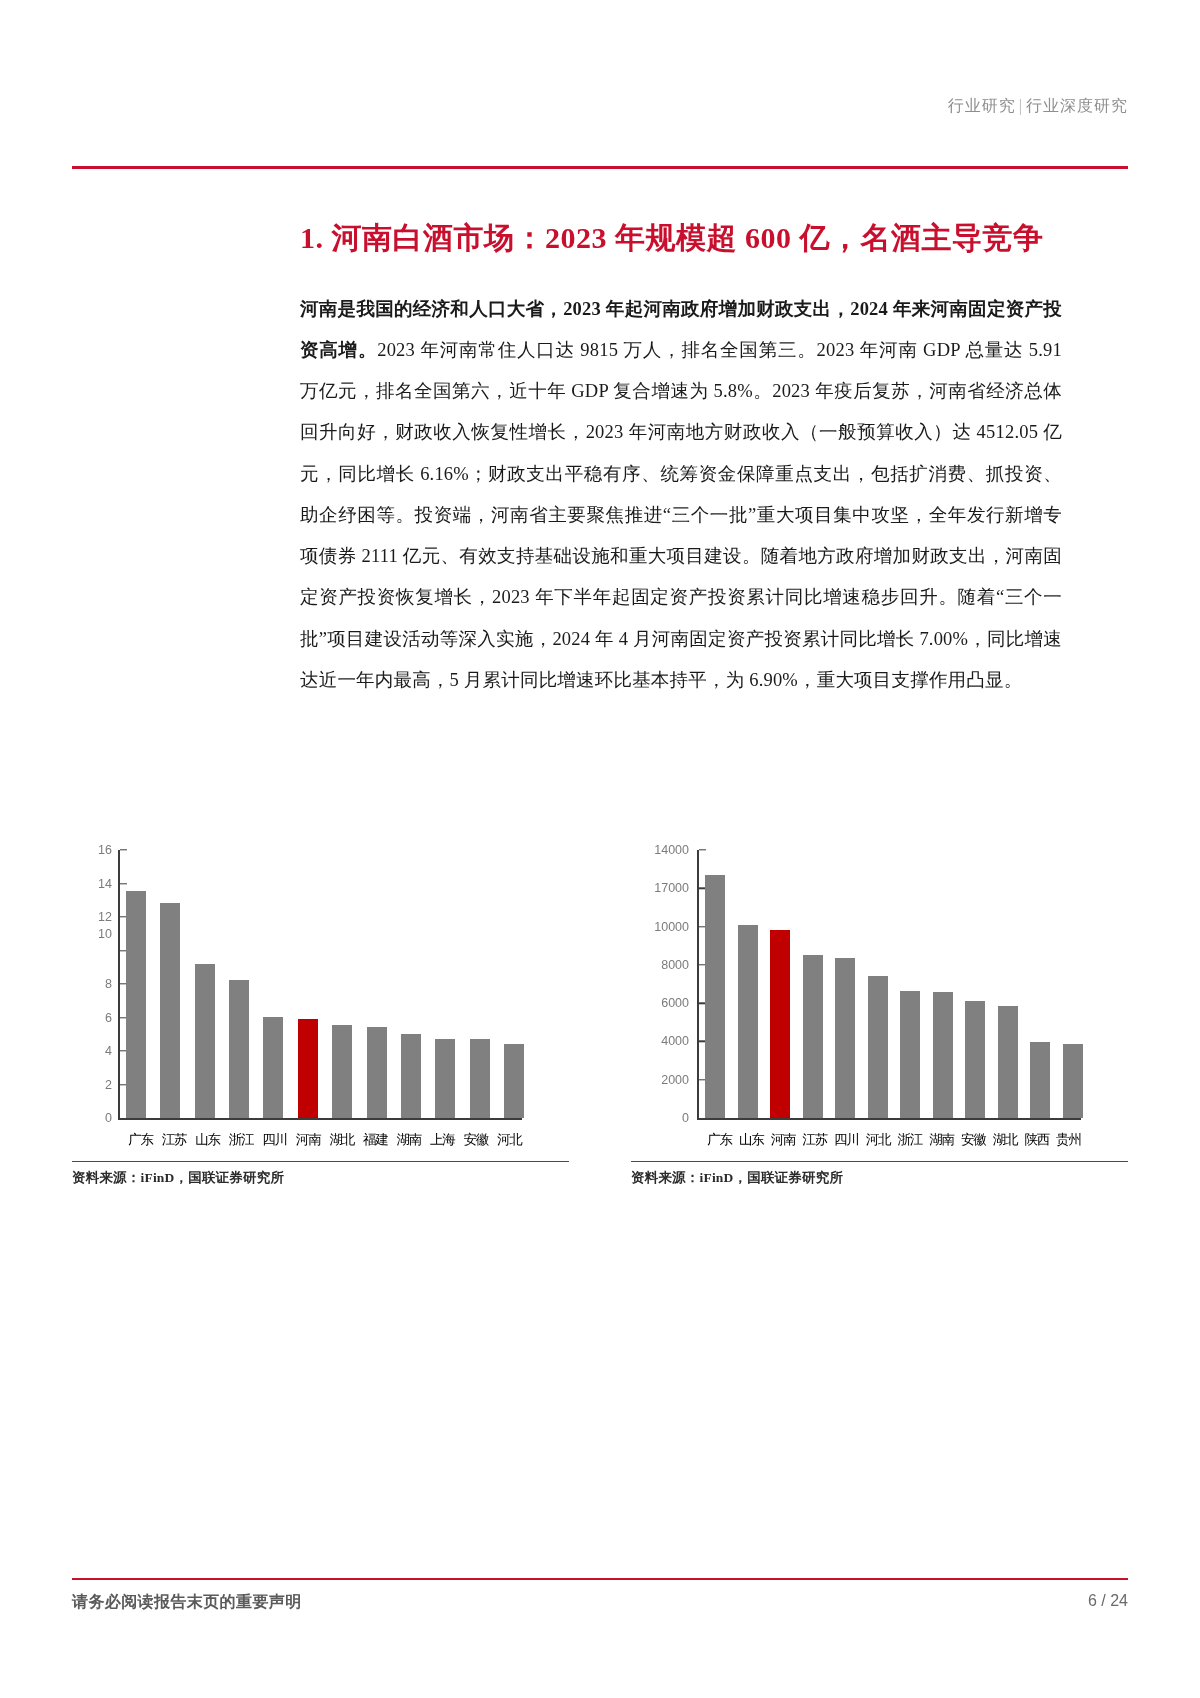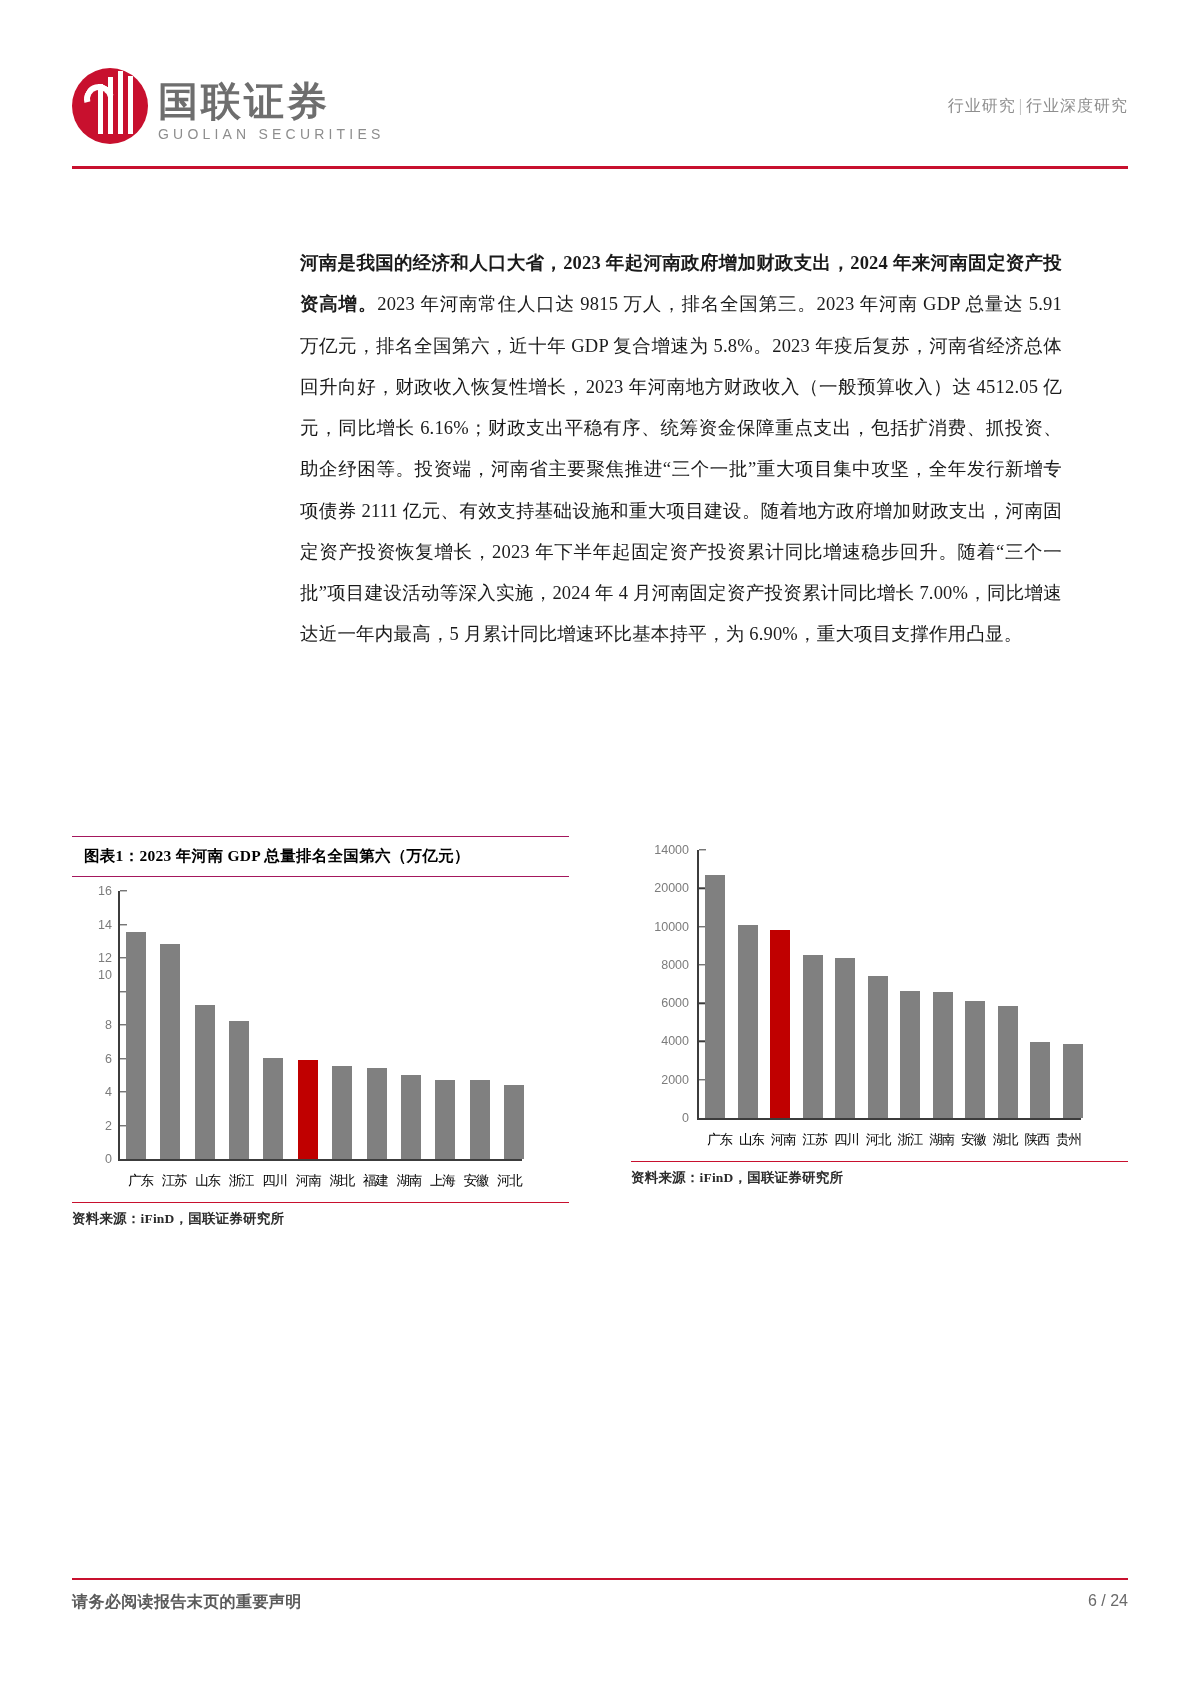--- a/index.html
+++ b/index.html
@@ -176,50 +176,34 @@
   .footer-right {
     position:absolute; right:72px; top:1592px;
     font-family:"Liberation Sans", sans-serif;
     font-size:16px; color:#6a6a6a;
   }
 </style>
 </head>
 <body>
 
 <div class="header">
-  <div class="logo-wrap">
-    <div class="logo-mark">
-      <div class="disc"></div>
-      <div class="notch"></div>
-      <div class="bar b1"></div>
-      <div class="bar b2"></div>
-      <div class="bar b3"></div>
-      <div class="bar b4"></div>
-    </div>
-    <div class="logo-text">
-      <div class="logo-cn">国联证券</div>
-      <div class="logo-en">GUOLIAN SECURITIES</div>
-    </div>
-  </div>
   <div class="header-right">
     <span>行业研究</span><span class="divider">|</span><span>行业深度研究</span>
   </div>
   <div class="header-rule"></div>
 </div>
 
 <div class="content">
+  <h1 class="sec-title">1. 河南白酒市场：2023 年规模超 600 亿，名酒主导竞争</h1>
   <p class="body-text"><b>河南是我国的经济和人口大省，2023 年起河南政府增加财政支出，2024 年来河南固定资产投资高增。</b><span>2023 年河南常住人口达 9815 万人，排名全国第三。2023 年河南 GDP 总量达 5.91 万亿元，排名全国第六，近十年 GDP 复合增速为 5.8%。2023 年疫后复苏，河南省经济总体回升向好，财政收入恢复性增长，2023 年河南地方财政收入（一般预算收入）达 4512.05 亿元，同比增长 6.16%；财政支出平稳有序、统筹资金保障重点支出，包括扩消费、抓投资、助企纾困等。投资端，河南省主要聚焦推进“三个一批”重大项目集中攻坚，全年发行新增专项债券 2111 亿元、有效支持基础设施和重大项目建设。随着地方政府增加财政支出，河南固定资产投资恢复增长，2023 年下半年起固定资产投资累计同比增速稳步回升。随着“三个一批”项目建设活动等深入实施，2024 年 4 月河南固定资产投资累计同比增长 7.00%，同比增速达近一年内最高，5 月累计同比增速环比基本持平，为 6.90%，重大项目支撑作用凸显。</span></p>
 </div>
 
 <div class="figures">
 
   <div class="figure fig1">
-    <div class="fig-head">
-      <div class="fig-title">图表1：2023 年河南 GDP 总量排名全国第六（万亿元）</div>
-    </div>
     <div class="chart-area" id="chart1">
         <div class="y-axis-labels">
           <span style="top: 268px;">0</span>
           <span style="top: 234.5px;">2</span>
           <span style="top: 201px;">4</span>
           <span style="top: 167.5px;">6</span>
           <span style="top: 134px;">8</span>
           <span style="top: 84px;">10</span>
           <span style="top: 67px;">12</span>
           <span style="top: 33.5px;">14</span>
@@ -293,21 +277,21 @@
 
   <div class="figure fig2">
     <div class="chart-area" id="chart2">
         <div class="y-axis-labels">
           <span style="top: 268px;">0</span>
           <span style="top: 229.714px;">2000</span>
           <span style="top: 191.429px;">4000</span>
           <span style="top: 153.143px;">6000</span>
           <span style="top: 114.857px;">8000</span>
           <span style="top: 76.5714px;">10000</span>
-          <span style="top: 38.2857px;">20000</span>
+          <span style="top: 38.2857px;">17000</span>
           <span style="top: 0px;">14000</span>
         </div>
         <div class="axis-line" style="left: 66px;"></div>
         <div class="tick" style="left: 67.6px; top: 229.714px;"></div>
         <div class="tick" style="left: 67.6px; top: 191.429px;"></div>
         <div class="tick" style="left: 67.6px; top: 153.143px;"></div>
         <div class="tick" style="left: 67.6px; top: 114.857px;"></div>
         <div class="tick" style="left: 67.6px; top: 76.5714px;"></div>
         <div class="tick" style="left: 67.6px; top: 38.2857px;"></div>
         <div class="tick" style="left: 67.6px; top: 0px;"></div>

